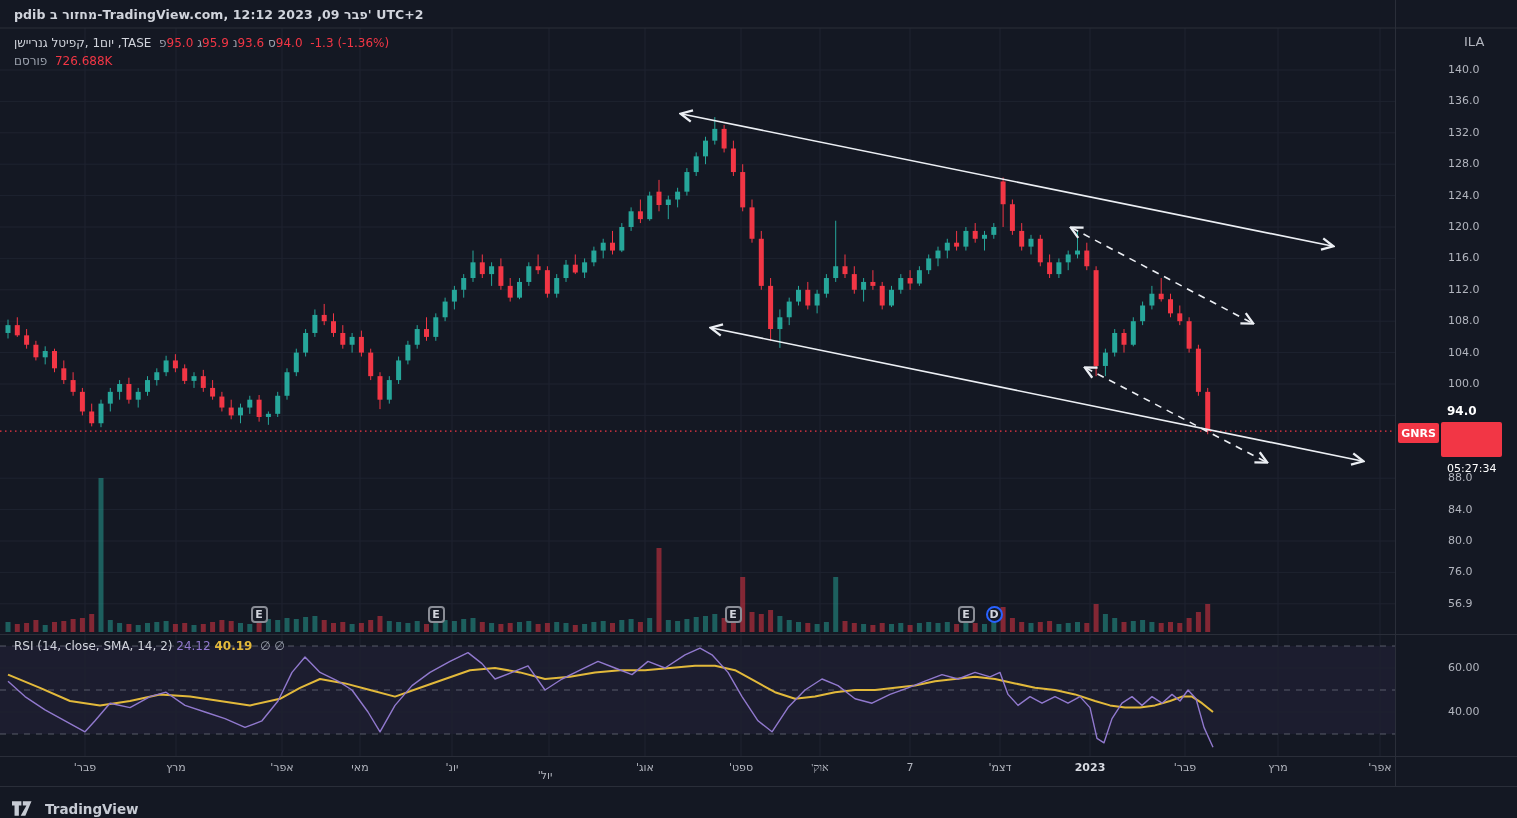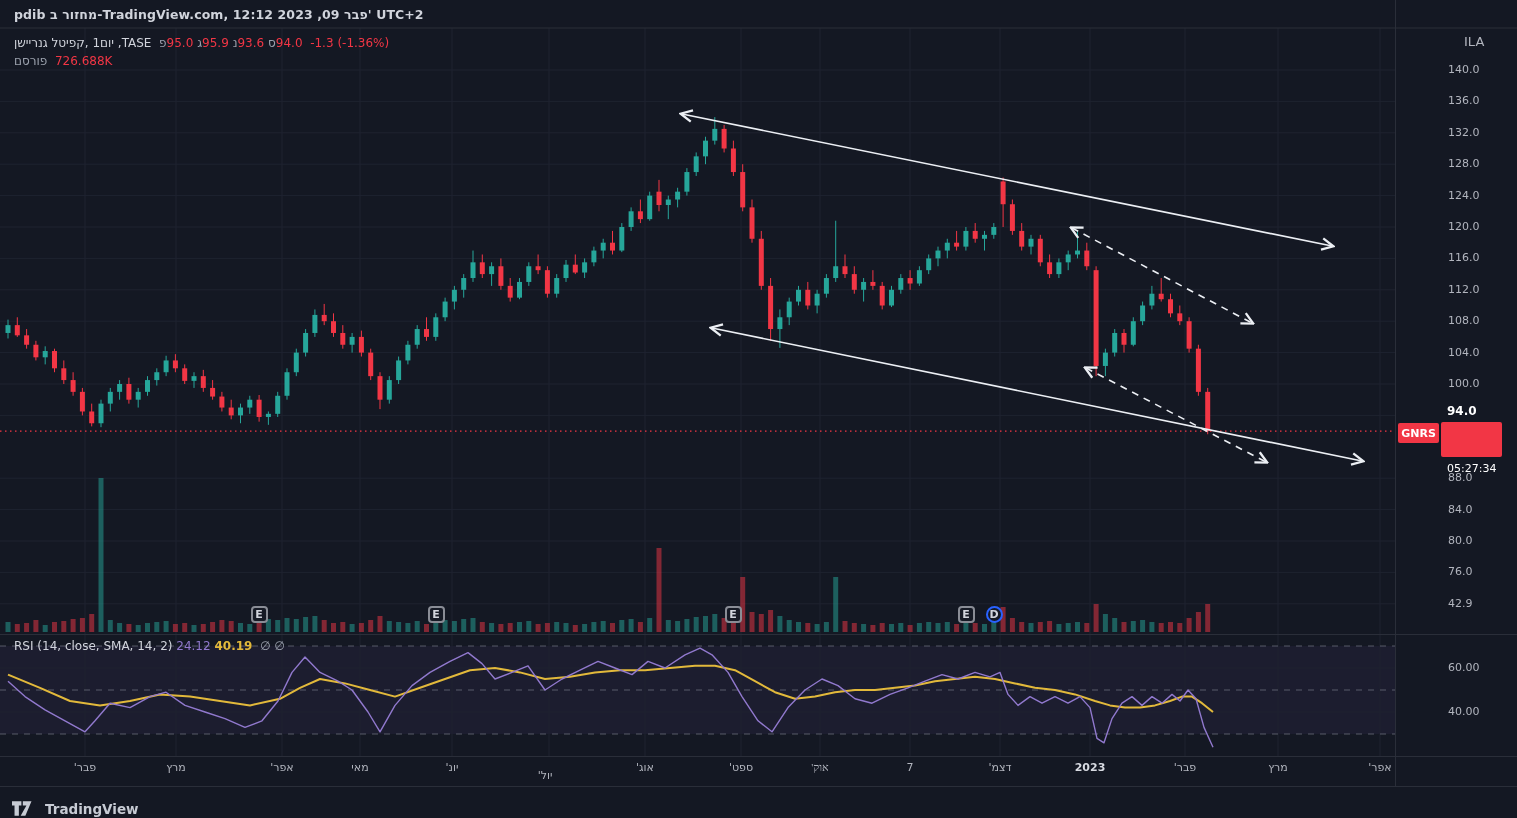--- a/index.html
+++ b/index.html
@@ -525,21 +525,21 @@
       <div class="pricelabel" style="left: 1448px; top: 251.4px;">116.0</div>
       <div class="pricelabel" style="left: 1448px; top: 282.8px;">112.0</div>
       <div class="pricelabel" style="left: 1448px; top: 314.2px;">108.0</div>
       <div class="pricelabel" style="left: 1448px; top: 345.6px;">104.0</div>
       <div class="pricelabel" style="left: 1448px; top: 377px;">100.0</div>
       <div class="pricelabel" style="left: 1448px; top: 408.4px; margin-top: 30px;">96.0</div>
       <div class="pricelabel" style="left: 1448px; top: 471.2px;">88.0</div>
       <div class="pricelabel" style="left: 1448px; top: 502.6px;">84.0</div>
       <div class="pricelabel" style="left: 1448px; top: 534px;">80.0</div>
       <div class="pricelabel" style="left: 1448px; top: 565.4px;">76.0</div>
-      <div class="pricelabel" style="left: 1448px; top: 596.8px;">42.9</div>
+      <div class="pricelabel" style="left: 1448px; top: 596.8px;">56.9</div>
     </div>
   <div id="rsi-axis">
       <div class="pricelabel" style="left: 1448px; top: 661px;">60.00</div>
       <div class="pricelabel" style="left: 1448px; top: 705px;">40.00</div>
     </div>
 
   <div class="gnrs-tag">GNRS</div>
   <div class="price-tag">
     <span class="p">94.0</span>
     <span class="cd">05:27:34</span>

